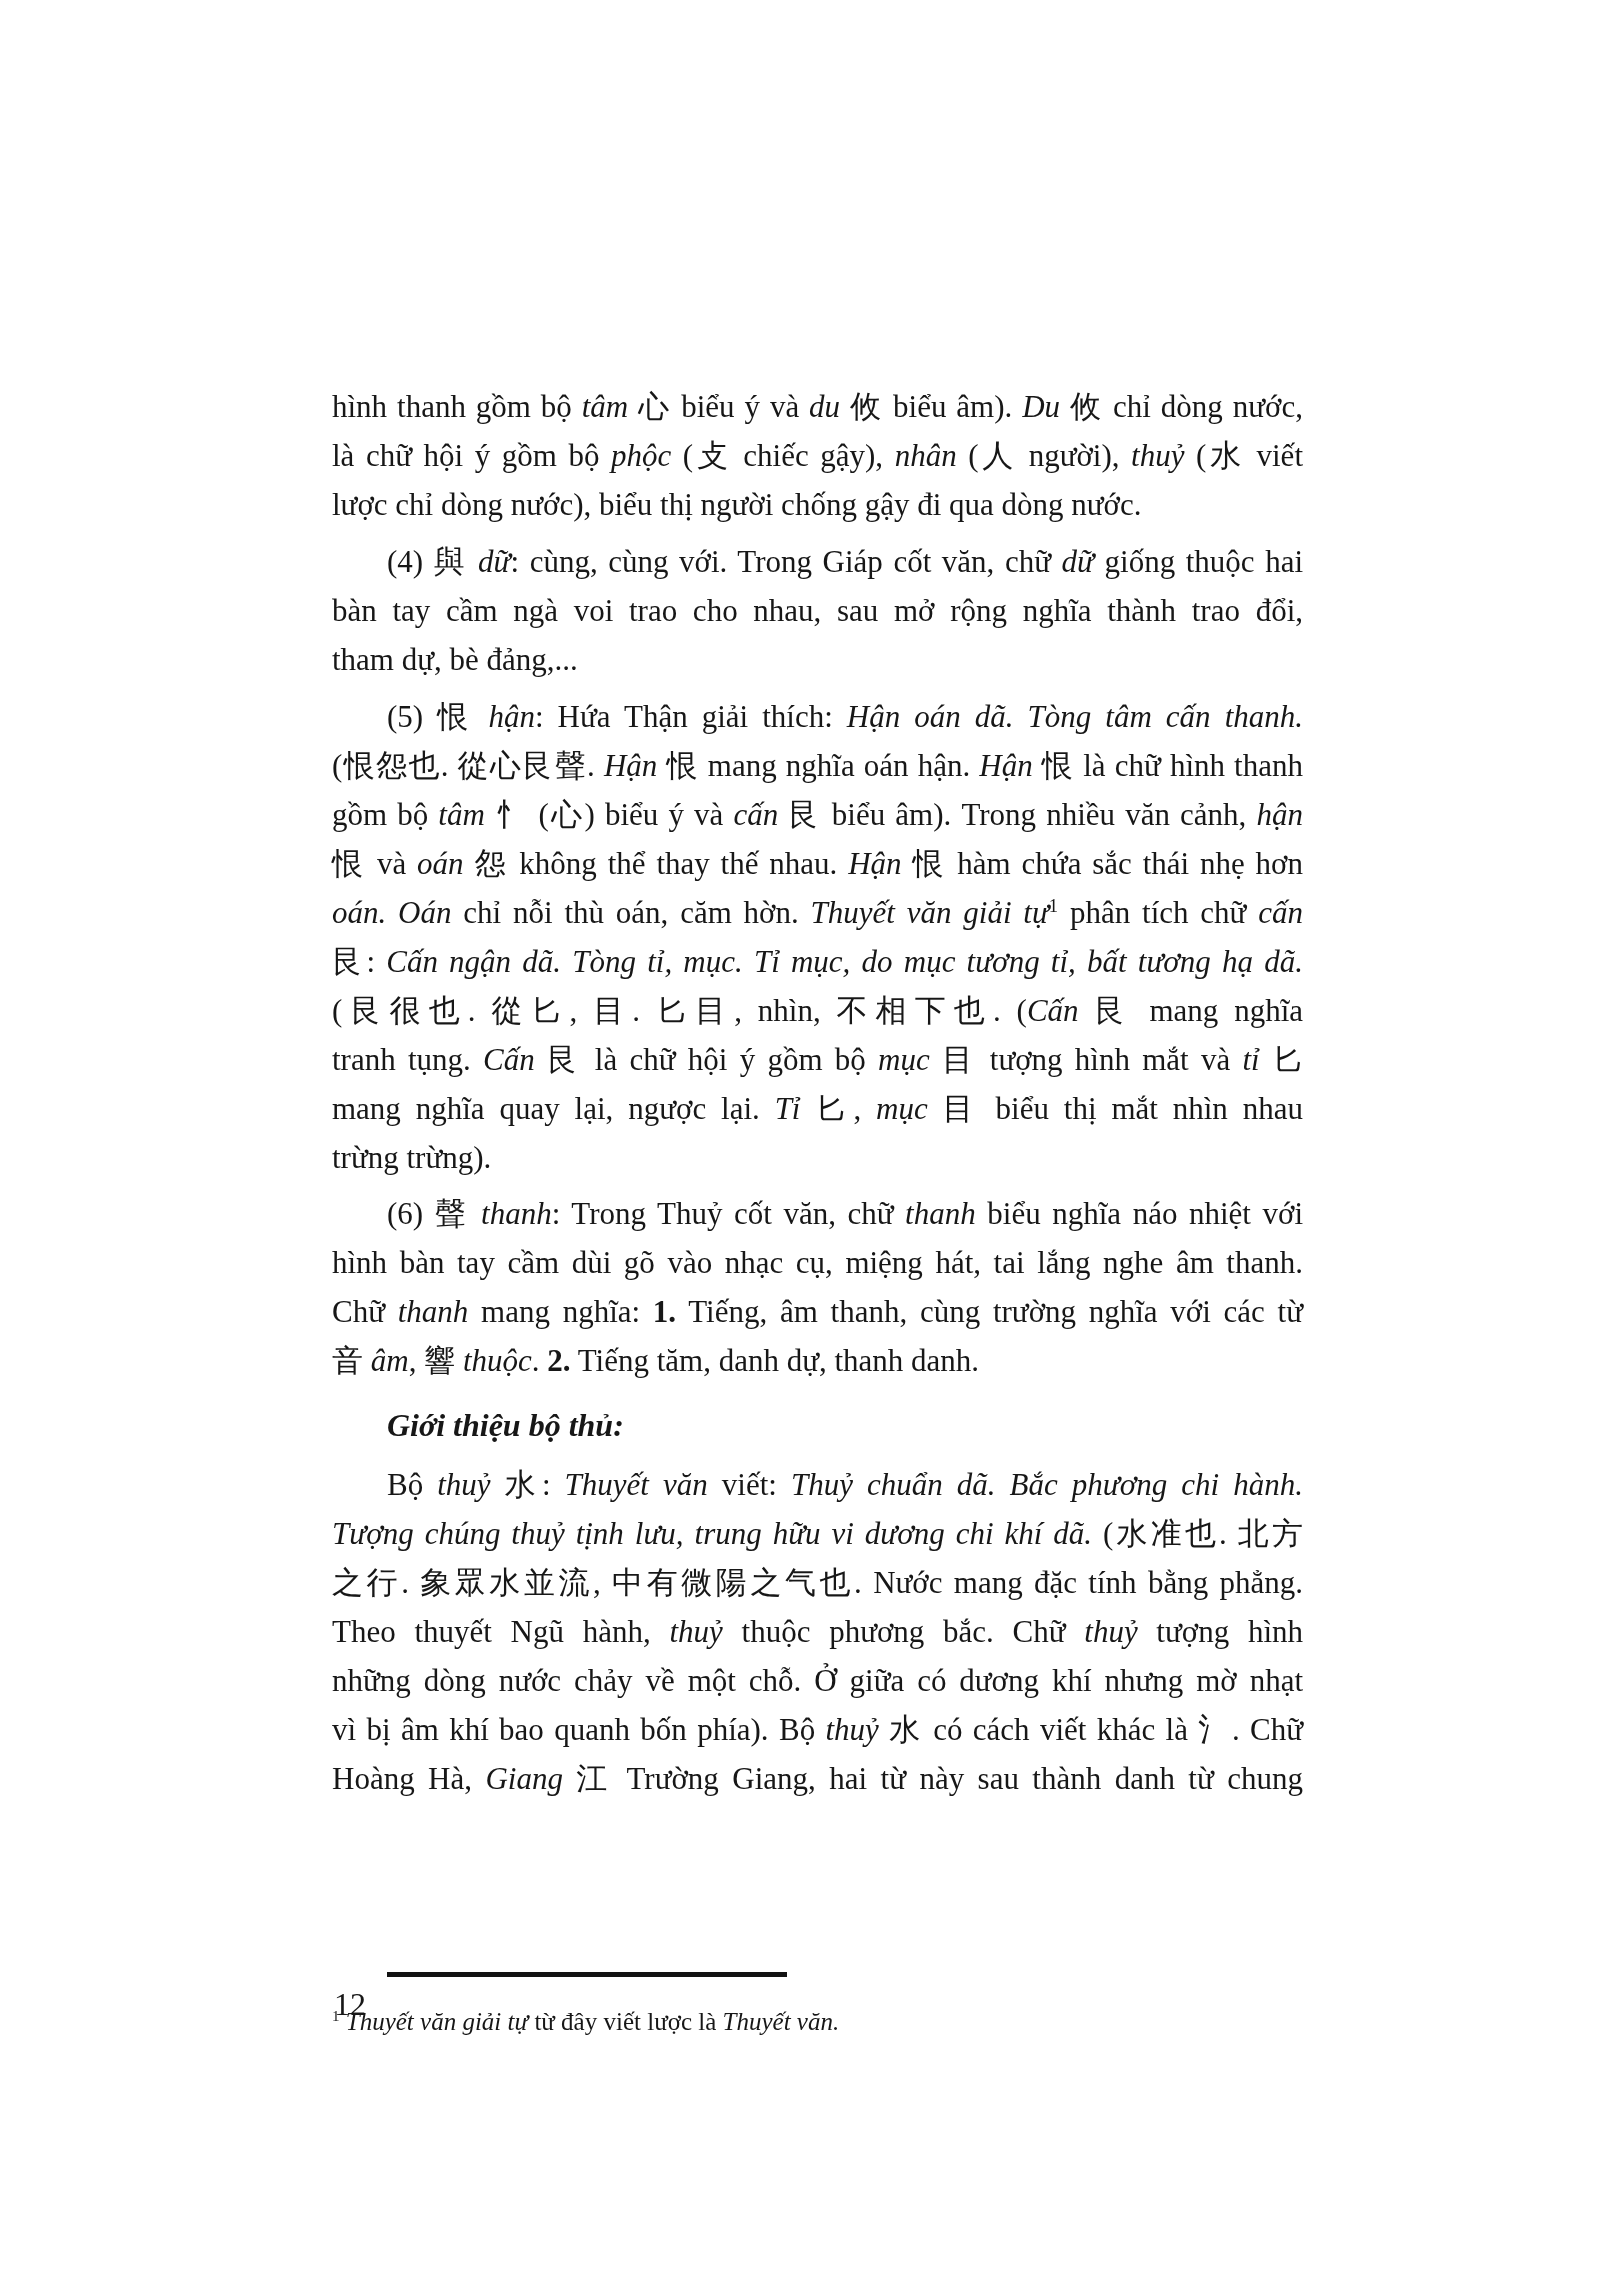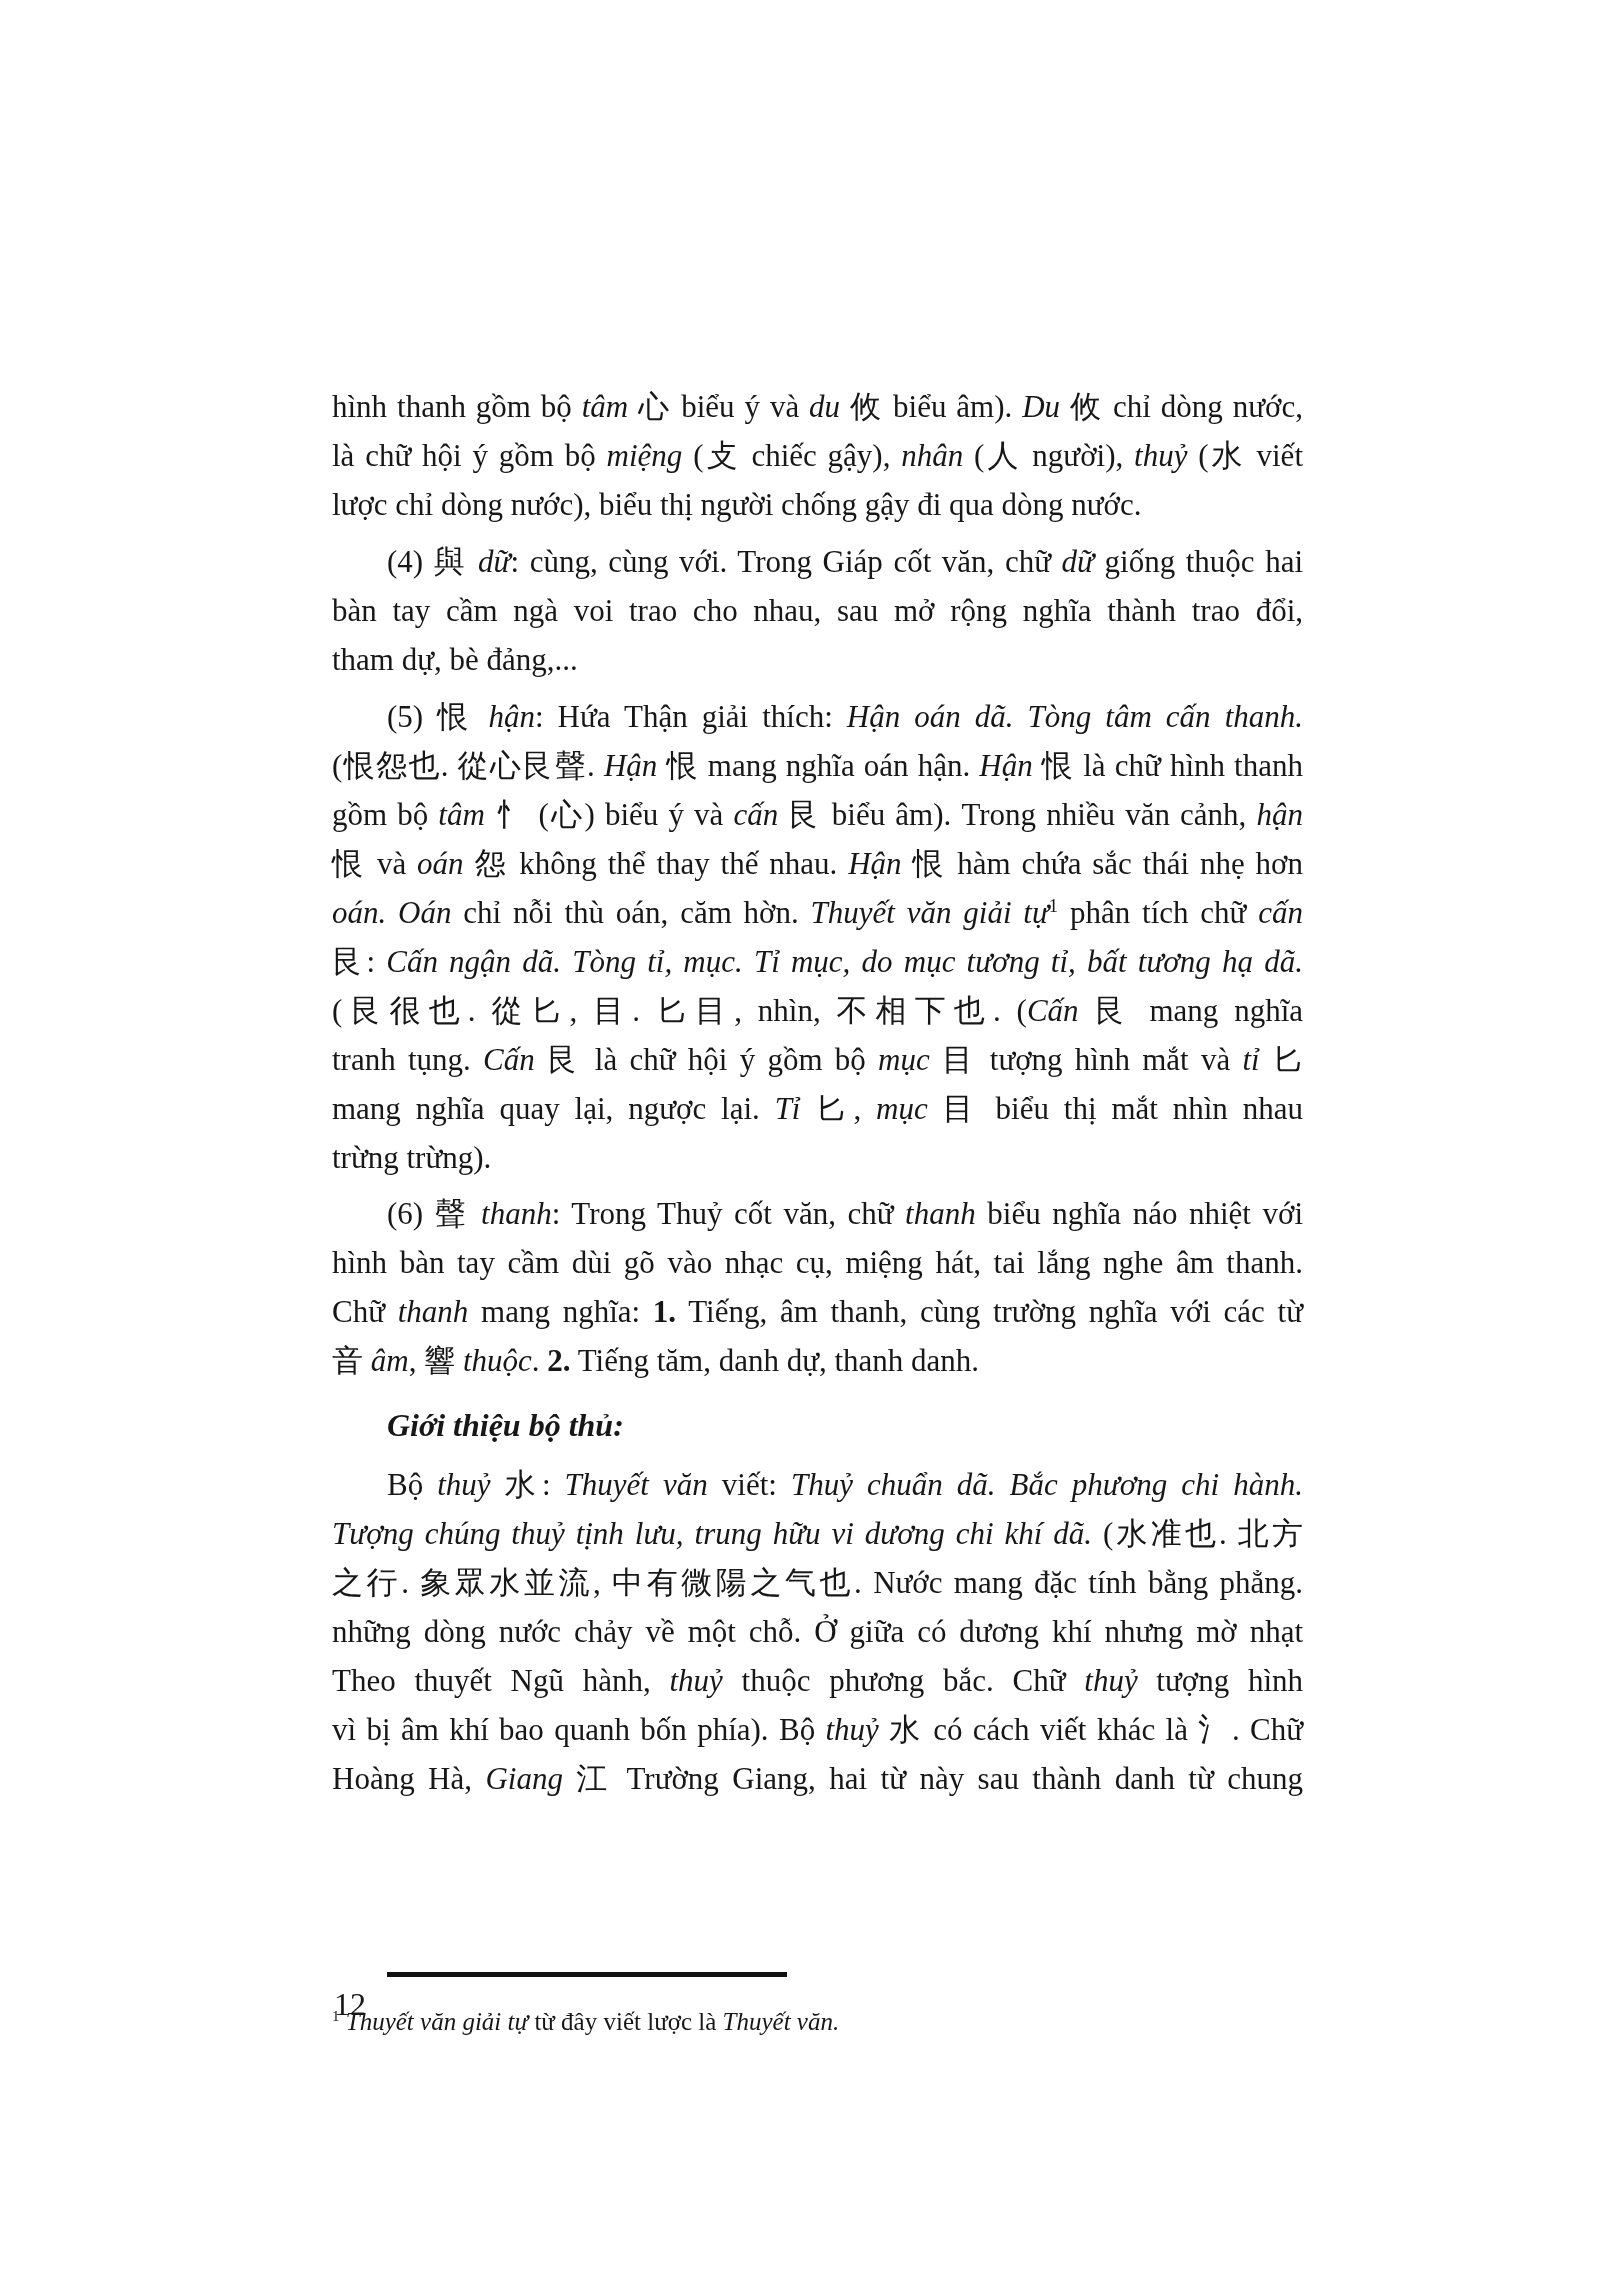--- a/index.html
+++ b/index.html
@@ -49,21 +49,21 @@
     left: 334px; top: 1986px;
     font-size: 32px;
   }
 </style>
 </head>
 <body>
 
 <div class="page">
   <div class="text-block">
       <div class="line"><span>hình thanh gồm bộ </span><span class="i">tâm</span><span> 心 biểu ý và </span><span class="i">du</span><span> 攸 biểu âm). </span><span class="i">Du</span><span> 攸 chỉ dòng nước,</span></div>
-      <div class="line"><span>là chữ hội ý gồm bộ </span><span class="i">miệng</span><span> (攴 chiếc gậy), </span><span class="i">nhân</span><span> (人 người), </span><span class="i">thuỷ</span><span> (水 viết</span></div>
+      <div class="line"><span>là chữ hội ý gồm bộ </span><span class="i">phộc</span><span> (攴 chiếc gậy), </span><span class="i">nhân</span><span> (人 người), </span><span class="i">thuỷ</span><span> (水 viết</span></div>
       <div class="line last"><span>lược chỉ dòng nước), biểu thị người chống gậy đi qua dòng nước.</span></div>
       <div class="line pstart"><span>(4) 與 </span><span class="i">dữ</span><span>: cùng, cùng với. Trong Giáp cốt văn, chữ </span><span class="i">dữ</span><span> giống thuộc hai</span></div>
       <div class="line"><span>bàn tay cầm ngà voi trao cho nhau, sau mở rộng nghĩa thành trao đổi,</span></div>
       <div class="line last"><span>tham dự, bè đảng,...</span></div>
       <div class="line pstart"><span>(5) 恨 </span><span class="i">hận</span><span>: Hứa Thận giải thích: </span><span class="i">Hận oán dã. Tòng tâm cấn thanh.</span></div>
       <div class="line"><span>(恨怨也. 從心艮聲. </span><span class="i">Hận</span><span> 恨 mang nghĩa oán hận. </span><span class="i">Hận</span><span> 恨 là chữ hình thanh</span></div>
       <div class="line"><span>gồm bộ </span><span class="i">tâm</span><span> 忄 (心) biểu ý và </span><span class="i">cấn</span><span> 艮 biểu âm). Trong nhiều văn cảnh, </span><span class="i">hận</span></div>
       <div class="line"><span>恨 và </span><span class="i">oán</span><span> 怨 không thể thay thế nhau. </span><span class="i">Hận</span><span> 恨 hàm chứa sắc thái nhẹ hơn</span></div>
       <div class="line"><span class="i">oán. Oán</span><span> chỉ nỗi thù oán, căm hờn. </span><span class="i">Thuyết văn giải tự</span><sup>1</sup><span> phân tích chữ </span><span class="i">cấn</span></div>
       <div class="line"><span>艮: </span><span class="i">Cấn ngận dã. Tòng tỉ, mục. Tỉ mục, do mục tương tỉ, bất tương hạ dã.</span></div>
@@ -72,22 +72,22 @@
       <div class="line"><span>mang nghĩa quay lại, ngược lại. </span><span class="i">Tỉ</span><span> 匕, </span><span class="i">mục</span><span> 目 biểu thị mắt nhìn nhau</span></div>
       <div class="line last"><span>trừng trừng).</span></div>
       <div class="line pstart"><span>(6) 聲 </span><span class="i">thanh</span><span>: Trong Thuỷ cốt văn, chữ </span><span class="i">thanh</span><span> biểu nghĩa náo nhiệt với</span></div>
       <div class="line"><span>hình bàn tay cầm dùi gõ vào nhạc cụ, miệng hát, tai lắng nghe âm thanh.</span></div>
       <div class="line"><span>Chữ </span><span class="i">thanh</span><span> mang nghĩa: </span><span class="b">1.</span><span> Tiếng, âm thanh, cùng trường nghĩa với các từ</span></div>
       <div class="line last"><span>音 </span><span class="i">âm</span><span>, 響 </span><span class="i">thuộc</span><span>. </span><span class="b">2.</span><span> Tiếng tăm, danh dự, thanh danh.</span></div>
       <div class="heading"><span>Giới thiệu bộ thủ:</span></div>
       <div class="line pstart"><span>Bộ </span><span class="i">thuỷ</span><span> 水: </span><span class="i">Thuyết văn</span><span> viết: </span><span class="i">Thuỷ chuẩn dã. Bắc phương chi hành.</span></div>
       <div class="line"><span class="i">Tượng chúng thuỷ tịnh lưu, trung hữu vi dương chi khí dã.</span><span> (水准也. 北方</span></div>
       <div class="line"><span>之行. 象眾水並流, 中有微陽之气也. Nước mang đặc tính bằng phẳng.</span></div>
+      <div class="line"><span>Theo thuyết Ngũ hành, </span><span class="i">thuỷ</span><span> thuộc phương bắc. Chữ </span><span class="i">thuỷ</span><span> tượng hình</span></div>
       <div class="line"><span>những dòng nước chảy về một chỗ. Ở giữa có dương khí nhưng mờ nhạt</span></div>
-      <div class="line"><span>Theo thuyết Ngũ hành, </span><span class="i">thuỷ</span><span> thuộc phương bắc. Chữ </span><span class="i">thuỷ</span><span> tượng hình</span></div>
       <div class="line"><span>vì bị âm khí bao quanh bốn phía). Bộ </span><span class="i">thuỷ</span><span> 水 có cách viết khác là 氵. Chữ</span></div>
       <div class="line"><span>Hoàng Hà, </span><span class="i">Giang</span><span> 江 Trường Giang, hai từ này sau thành danh từ chung</span></div>
     </div>
 
   <div class="footnote-block">
     <div class="footnote-rule"></div>
     <div class="footnote-text"><sup>1</sup><span> </span><span class="i">Thuyết văn giải tự</span><span> từ đây viết lược là </span><span class="i">Thuyết văn.</span></div>
   </div>
 
   <div class="page-number">12</div>

